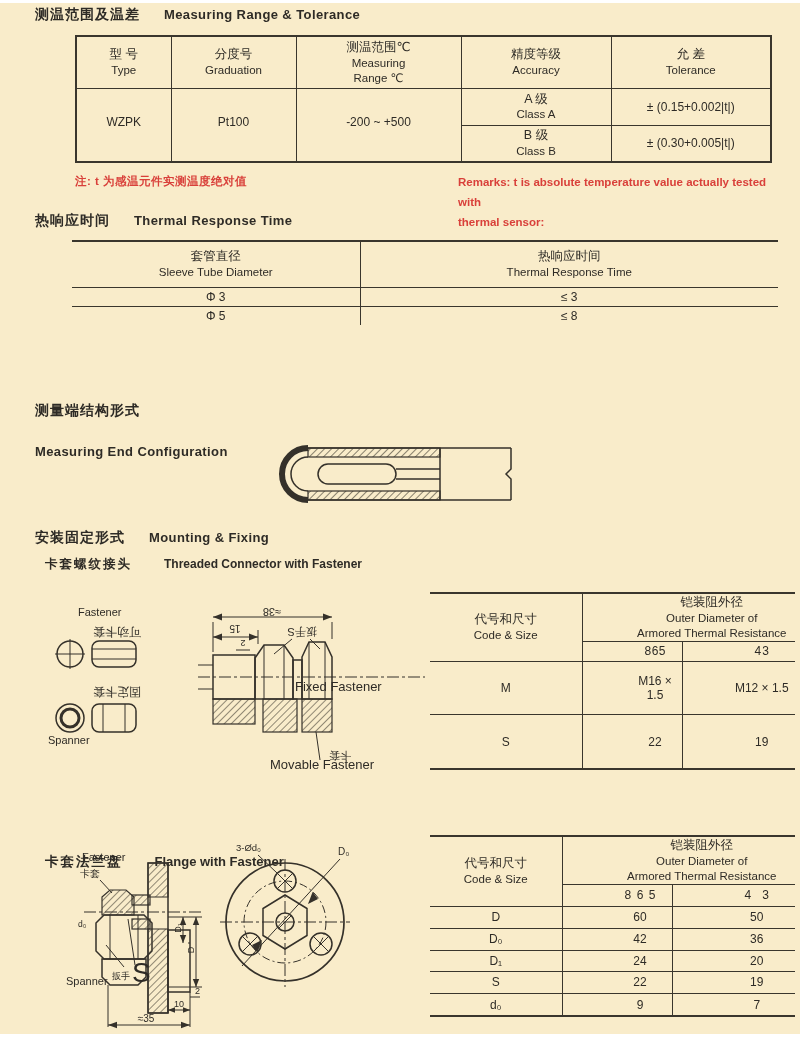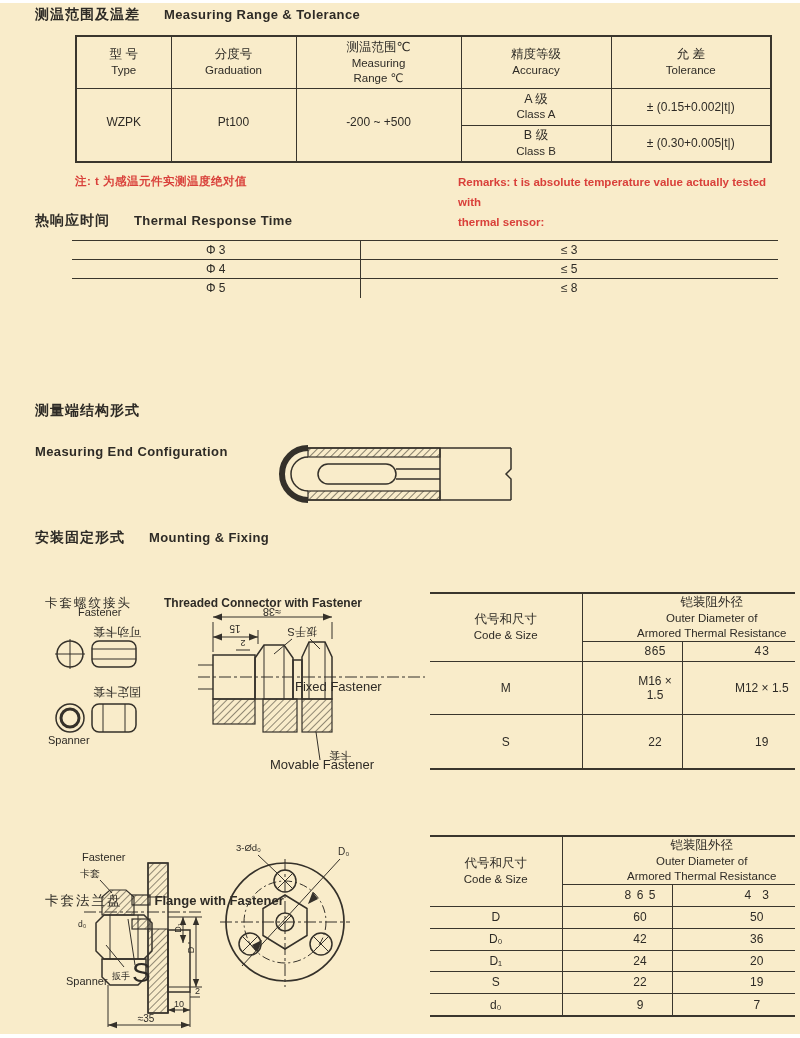--- a/index.html
+++ b/index.html
@@ -7,21 +7,21 @@
     width:800px;height:1038px;position:relative;background:#ffffff;
     font-family:"Liberation Sans","DejaVu Sans",sans-serif;color:#2e2b26;
     overflow:hidden;
   }
   .canvas{position:absolute;left:0;top:3px;width:800px;height:1031px;background:#f9ecca;}
   .abs{position:absolute;}
   .sec-title{position:absolute;display:flex;align-items:baseline;gap:24px;white-space:nowrap;}
   .sec-title .zh-t{font-weight:bold;font-size:14px;letter-spacing:1px;}
   .sec-title .en-t{font-weight:bold;font-size:13px;letter-spacing:.4px;}
   .sub-title{position:absolute;display:flex;align-items:baseline;gap:32px;white-space:nowrap;}
-  .sub-title .zh-t{font-weight:normal;font-size:12.5px;letter-spacing:2px;margin-top:39px;}
+  .sub-title .zh-t{font-weight:bold;font-size:12.5px;letter-spacing:2px;}
   .sub-title .en-t{font-weight:bold;font-size:12px;}
   table{border-collapse:collapse;table-layout:fixed;}
   th,td{padding:0;margin:0;text-align:center;vertical-align:middle;font-weight:normal;}
   .zh{display:block;font-size:12.5px;line-height:1.35;}
   .en{display:block;font-size:11.5px;line-height:1.3;}
   .val{font-size:12px;}
   
   .t1{position:absolute;left:75px;top:35px;width:695px;}
   .t1 th,.t1 td{border:1.5px solid #3a362d;}
   .t1{border:2px solid #3a362d;}
@@ -121,27 +121,33 @@
   <span class="zh-t">热响应时间</span>
   <span class="en-t">Thermal Response Time</span>
 </div>
 
 <table class="t2">
   <colgroup>
       <col style="width:288px">
       <col style="width:418px">
     </colgroup>
   <tbody>
+      <tr class="first" style="height:46px">
+    <th>
+          <span class="zh">套管直径</span>
+          <span class="en">Sleeve Tube Diameter</span>
+        </th>
+    <th class="c2">
+          <span class="zh">热响应时间</span>
+          <span class="en">Thermal Response Time</span>
+        </th>
+  </tr>
   <tr style="height:19px">
         <td>Φ 3</td>
         <td class="c2">≤ 3</td>
-      </tr>
-  <tr style="height:19px">
-        <td>Φ 4</td>
-        <td class="c2">≤ 5</td>
       </tr>
   <tr style="height:19px">
         <td>Φ 5</td>
         <td class="c2">≤ 8</td>
       </tr>
 </tbody>
   </table>
 
 <div class="sec-title" style="left:35px;top:402px;flex-direction:column;">
   <span class="zh-t">测量端结构形式</span>

